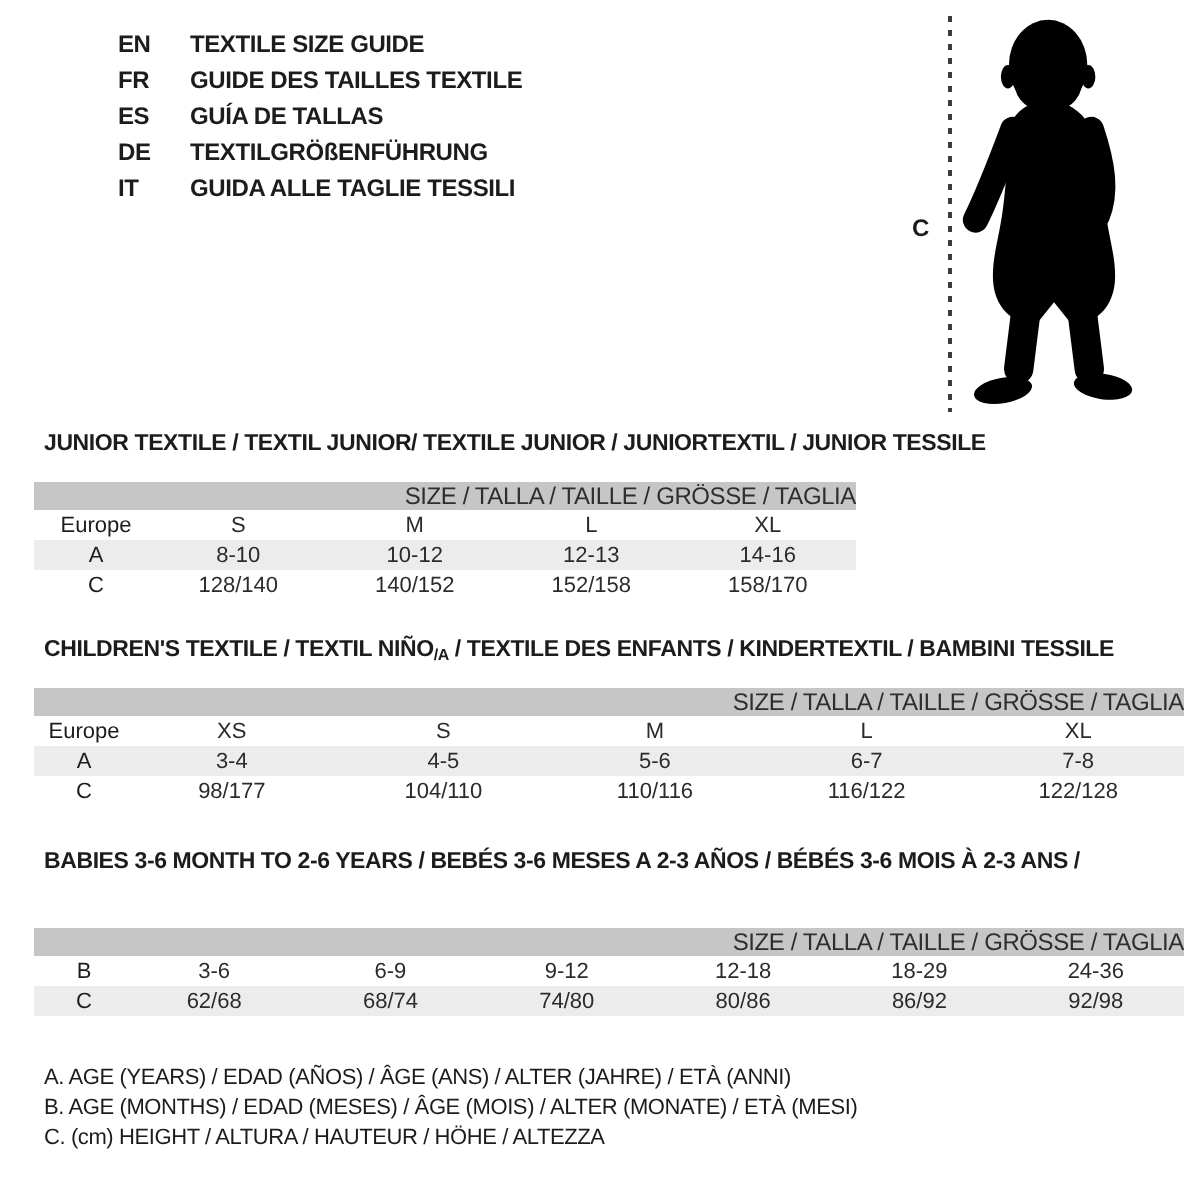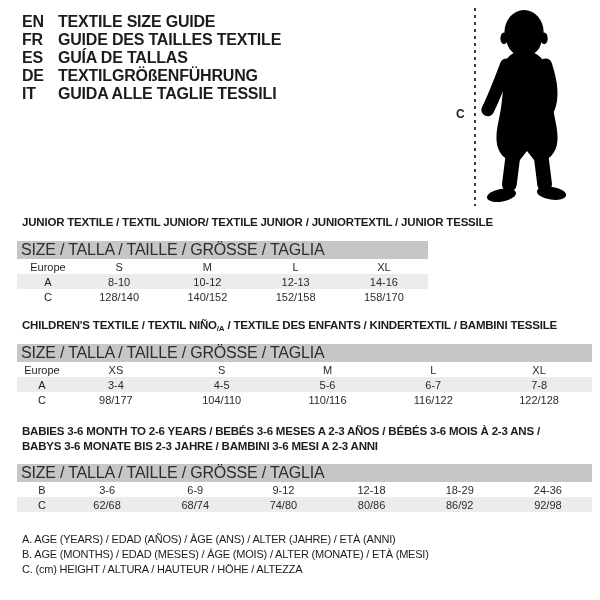--- a/index.html
+++ b/index.html
@@ -1,37 +1,37 @@
 <!DOCTYPE html>
 <html><head>
 <meta charset="utf-8">
 <style>
   * { margin:0; padding:0; box-sizing:border-box; }
   html,body { width:600px; height:600px; background:#fff; font-family:"Liberation Sans", sans-serif; color:#1c1c1c; }
   .abs { position:absolute; }
 
   
   .lang-block { left:22px; top:13px; }
-  .lang-row { display:flex; line-height:18px; font-size:16px; font-weight:bold; letter-spacing:-0.2px; }
+  .lang-row { display:flex; line-height:18px; font-size:12px; font-weight:bold; letter-spacing:-0.2px;margin-left:37px; }
   .lang-code { width:36px; }
 
   
   .dash-line { left:474px; top:8px; width:2px; height:198px;
     background:repeating-linear-gradient(to bottom, #3c3c3c 0 3px, transparent 3px 7px); }
   .c-label { left:456px; top:107px; font-size:12px; font-weight:bold; }
   .baby-svg { left:479px; top:6px; }
 
   
   .tbl-title { left:22px; font-size:11.5px; font-weight:bold; letter-spacing:-0.2px; white-space:nowrap; }
   .tbl-title sub { font-size:8px; vertical-align:-2px; }
   table { border-collapse:collapse; table-layout:fixed; }
   .size-table { left:17px; }
   td { font-size:11px; height:15px; text-align:center; vertical-align:middle; color:#2b2b2b; overflow:hidden; white-space:nowrap; }
   td.lbl { text-align:center; padding-left:4px; color:#1c1c1c; }
-  tr.hdr td { background:#c6c6c6; height:13px; font-size:16px; text-align:left; padding-left:4px; color:#2e2e2e; letter-spacing:-0.2px; }
+  tr.hdr td { background:#c6c6c6; height:13px; font-size:12px; text-align:right; padding-left:4px; color:#2e2e2e; letter-spacing:-0.2px; }
   tr.alt td { background:#ececec; }
   .w1 { width:411px; } .w2 { width:575px; }
 
   
   .footnotes { left:22px; top:532px; font-size:11px; font-weight:normal; line-height:15px; letter-spacing:-0.2px; }
 </style>
 </head>
 <body>
 
 <div class="abs lang-block">
@@ -156,21 +156,20 @@
     <td>104/110</td>
     <td>110/116</td>
     <td>116/122</td>
     <td>122/128</td>
   </tr>
 </tbody>
   </table>
 
 <div class="abs tbl-title" style="top:424px; line-height:15px">
   <div>BABIES 3-6 MONTH TO 2-6 YEARS / BEBÉS 3-6 MESES A 2-3 AÑOS / BÉBÉS 3-6 MOIS À 2-3 ANS /</div>
-  <div>BABYS 3-6 MONATE BIS 2-3 JAHRE / BAMBINI 3-6 MESI A 2-3 ANNI</div>
 </div>
 <table class="abs size-table w2" style="top:464px">
   <colgroup>
       <col style="width:46px">
       <col>
       <col>
       <col>
       <col>
       <col>
       <col>

